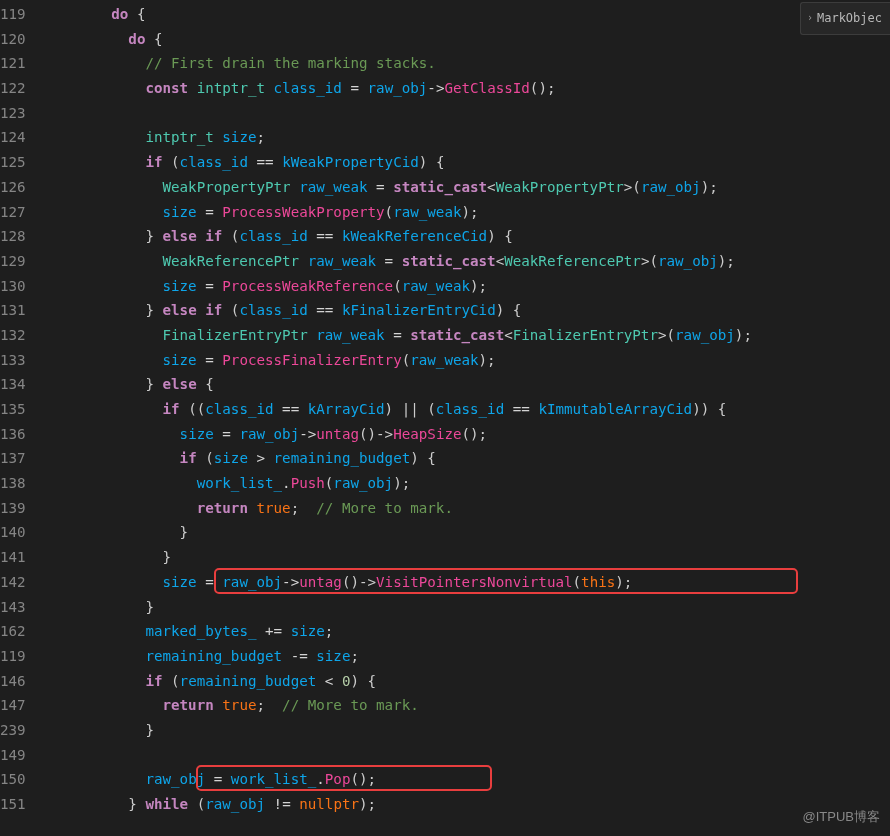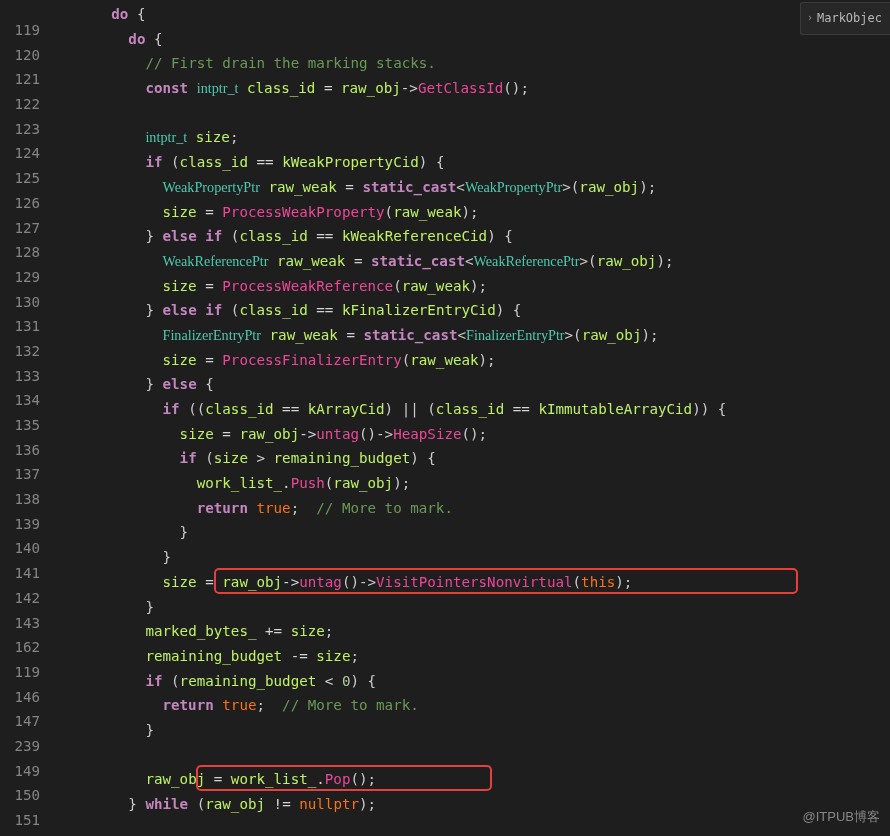--- a/index.html
+++ b/index.html
@@ -13,39 +13,38 @@
     height: 836px;
     overflow: hidden;
     position: relative;
   }
   .editor {
     display: flex;
     height: 100%;
   }
   .gutter {
     width: 60px;
-    text-align: right;
+    text-align: left;
     color: #858585;
     user-select: none;
     padding-right: 20px;
     padding-top: 2px;
     font-size: 14.2px;
     background: #1e1e1e;
-    margin-top: 16px;
   }
   .gutter div { height: 24.7px; }
   .code {
     flex: 1;
     padding-top: 2px;
     white-space: pre;
   }
   .line { height: 24.7px; position: relative; }
   .c-kw { color: #c586c0; font-weight: bold; }         
-  .c-type { color: #4ec9b0; font-family: Liberation Serif, serif; }       
-  .c-var { color: #bef264; }        
+  .c-type { color: #4ec9b0; }       
+  .c-var { color: #0ea5e9; }        
   .c-func { color: #ec4899; }       
   .c-num { color: #b5cea8; }        
   .c-comment { color: #6a9955; }    
   .c-punct { color: #cccccc; }      
   .c-blue { color: #f97316; }       
   .c-op { color: #d4d4d4; }
   .highlight-box {
     border: 2px solid #e83e3e;
     border-radius: 5px;
     position: absolute;

